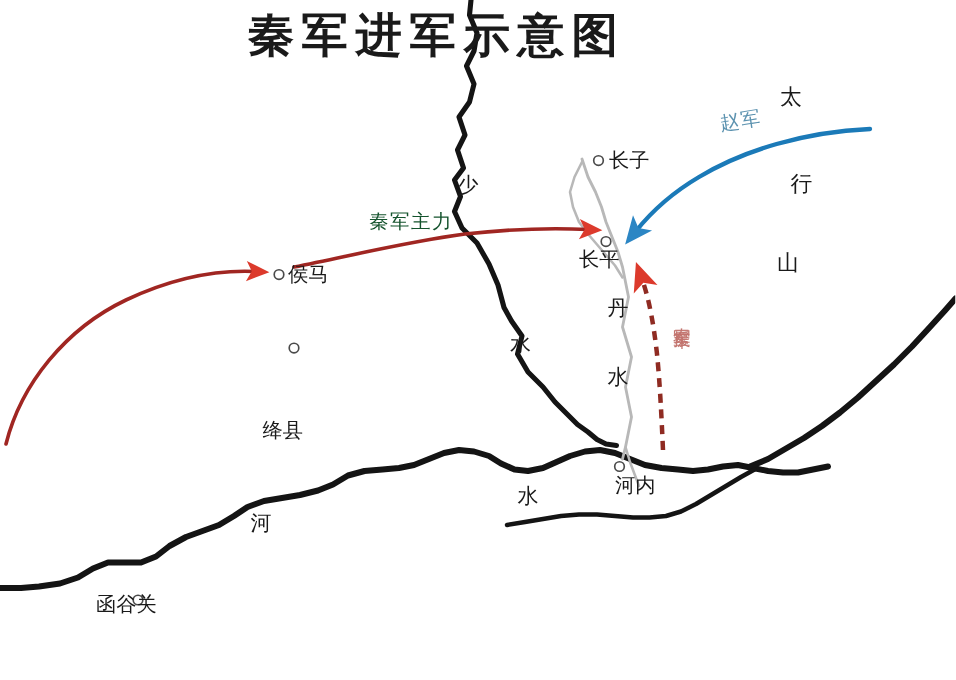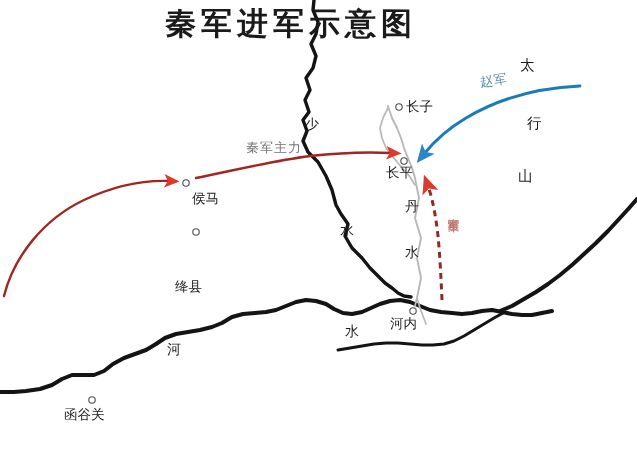--- a/index.html
+++ b/index.html
@@ -42,21 +42,21 @@
   .river-name {
     font-size: 14px;
     color: #1a1a1a;
   }
   .mtn-name {
     font-size: 14.5px;
     color: #1a1a1a;
   }
   .force-red {
     font-size: 13px;
-    color: #737373;
+    color: #14532d;
     letter-spacing: 1px;
   }
   .force-red-v {
     font-size: 11.5px;
     color: #c2746e;
     writing-mode: vertical-rl;
     text-orientation: upright;
     letter-spacing: 1px;
   }
   .force-blue {
@@ -141,26 +141,26 @@
       <circle cx="196" cy="232" r="3.2" fill="#ffffff" stroke="#4a4a4a" stroke-width="1.1"></circle>
       <circle cx="92" cy="400" r="3.2" fill="#ffffff" stroke="#4a4a4a" stroke-width="1.1"></circle>
       <circle cx="399" cy="107" r="3.2" fill="#ffffff" stroke="#4a4a4a" stroke-width="1.1"></circle>
       <circle cx="404" cy="161" r="3.2" fill="#ffffff" stroke="#4a4a4a" stroke-width="1.1"></circle>
       <circle cx="413" cy="311" r="3.2" fill="#ffffff" stroke="#4a4a4a" stroke-width="1.1"></circle>
     </g>
   </svg>
 
   <div class="lbl title" style="left:165px; top:8px;">秦军进军示意图</div>
 
-  <div class="lbl city-name" style="left:192px; top:192px;">侯马</div>
+  <div class="lbl city-name" style="left:192px; top:176px;">侯马</div>
   <div class="lbl city-name" style="left:175px; top:240px;margin-top:40px;">绛县</div>
-  <div class="lbl city-name" style="left:64px; top:408px;">函谷关</div>
+  <div class="lbl city-name" style="left:64px; top:396px;">函谷关</div>
   <div class="lbl city-name" style="left:406px; top:100px;font-family:Liberation Serif, serif;">长子</div>
   <div class="lbl city-name" style="left:386px; top:166px;">长平</div>
-  <div class="lbl city-name" style="left:390px; top:317px;">河内</div>
+  <div class="lbl city-name" style="left:410px; top:317px;">河内</div>
 
   <div class="lbl river-name" style="left:305px; top:118px;">少</div>
   <div class="lbl river-name" style="left:340px; top:224px;">水</div>
   <div class="lbl river-name" style="left:167px; top:343px;">河</div>
   <div class="lbl river-name" style="left:345px; top:325px;">水</div>
   <div class="lbl river-name" style="left:405px; top:200px;">丹</div>
   <div class="lbl river-name" style="left:405px; top:246px;">水</div>
 
   <div class="lbl mtn-name" style="left:520px; top:58px;">太</div>
   <div class="lbl mtn-name" style="left:527px; top:116px;">行</div>

